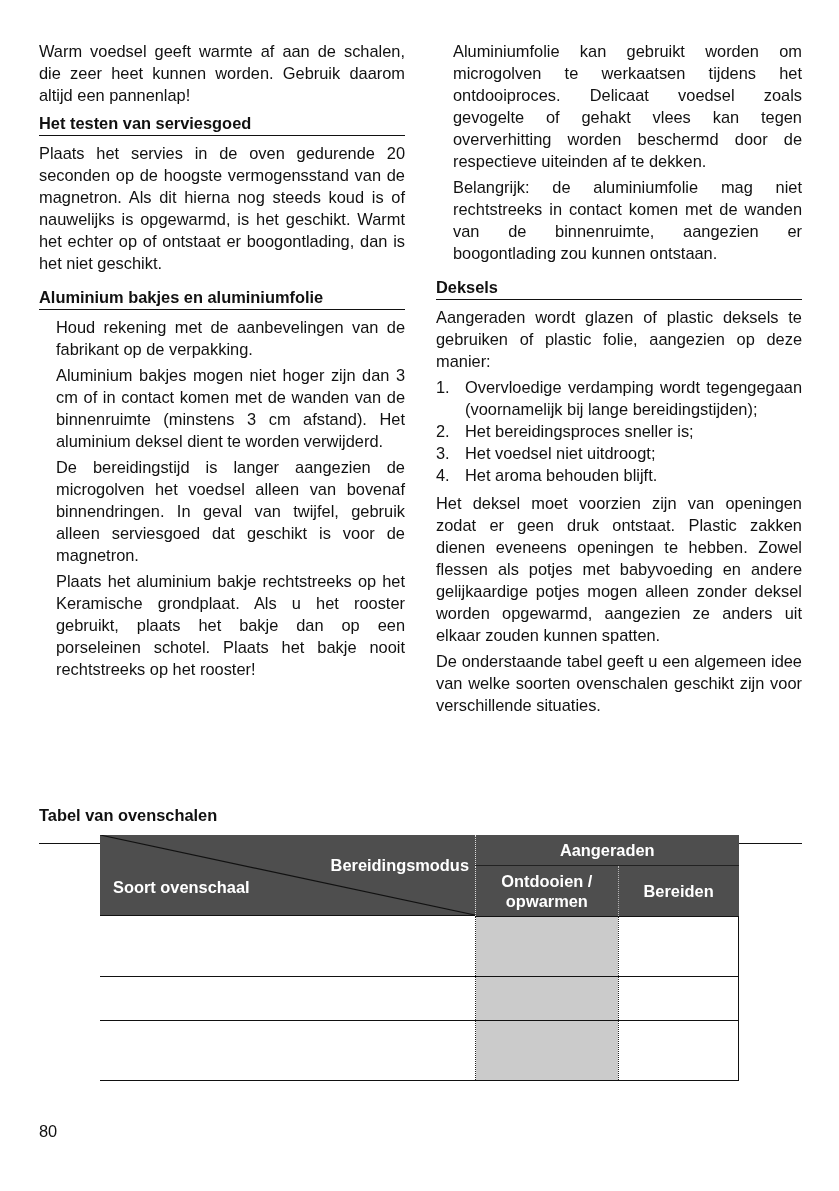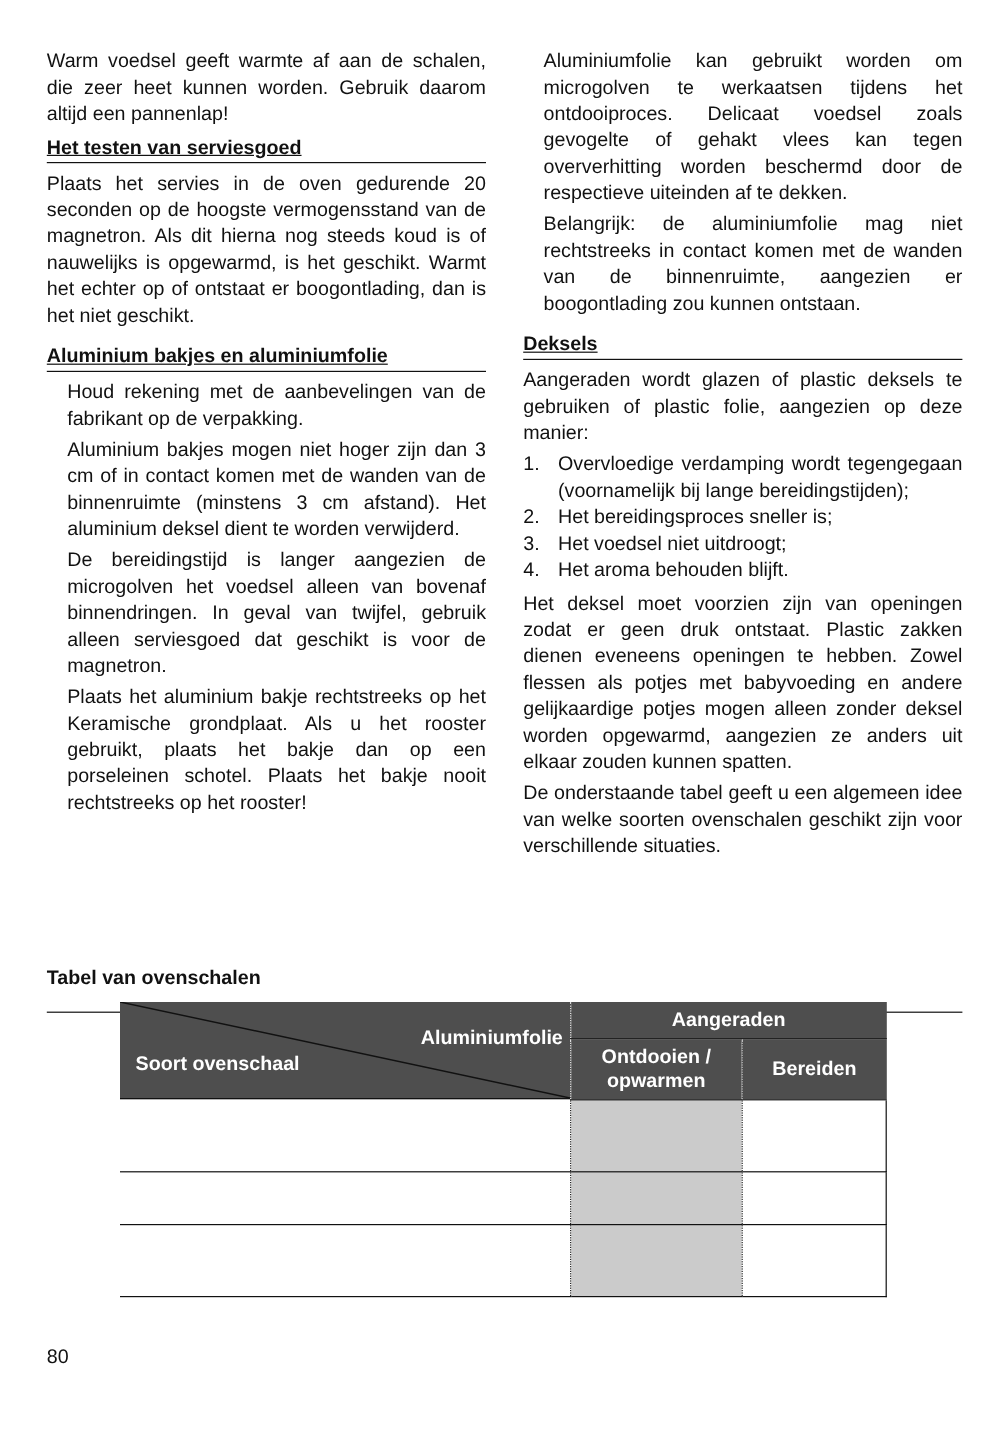--- a/index.html
+++ b/index.html
@@ -8,21 +8,21 @@
     font-family: "Liberation Sans", sans-serif; color: #111;
     font-size: 16.4px; line-height: 22px;
   }
   .col { position: absolute; top: 40px; }
   .col-left { left: 39px; width: 366px; }
   .col-right { left: 436px; width: 366px; }
   p { margin: 0 0 4px 0; text-align: justify; }
   .indent { padding-left: 17px; }
   h2 {
     font-size: 16.4px; font-weight: bold; margin: 12px 0 6px 0;
-    padding-bottom: 1px; border-bottom: 1.2px solid #111; line-height: 22px; text-decoration: underline;
+    padding-bottom: 1px; border-bottom: 1.2px solid #111; line-height: 22px;
   }
   .first-h2 { margin-top: 6px; }
   ol { margin: 0 0 6px 0; padding: 0; list-style: none; }
   ol li { display: flex; text-align: justify; }
   ol li .num { width: 29px; flex: 0 0 29px; }
   ol li .txt { flex: 1; text-align: justify; }
   .table-title {
     position: absolute; left: 39px; top: 804px; width: 763px;
     font-weight: bold; border-bottom: 1.2px solid #111; padding-bottom: 17px;
   }
@@ -97,21 +97,21 @@
 <div class="table-title">Tabel van ovenschalen</div>
 
 <table class="ovtable">
   <tbody>
       <tr>
     <td rowspan="2" class="hdr" style="vertical-align:top;">
       <div class="diag">
         <svg width="375" height="80">
           <line x1="0" y1="0" x2="375" y2="80" stroke="#111" stroke-width="1.2"></line>
         </svg>
-        <span class="b-mode">Aluminiumfolie</span>
+        <span class="b-mode">Bereidingsmodus</span>
         <span class="s-type">Soort ovenschaal</span>
       </div>
     </td>
     <td colspan="2" class="hdr magnetron">Aangeraden</td>
   </tr>
   <tr>
     <td class="hdr sub sub1">Ontdooien / opwarmen</td>
     <td class="hdr sub sub2">Bereiden</td>
   </tr>
   <tr class="body-row" style="height:60px;">

